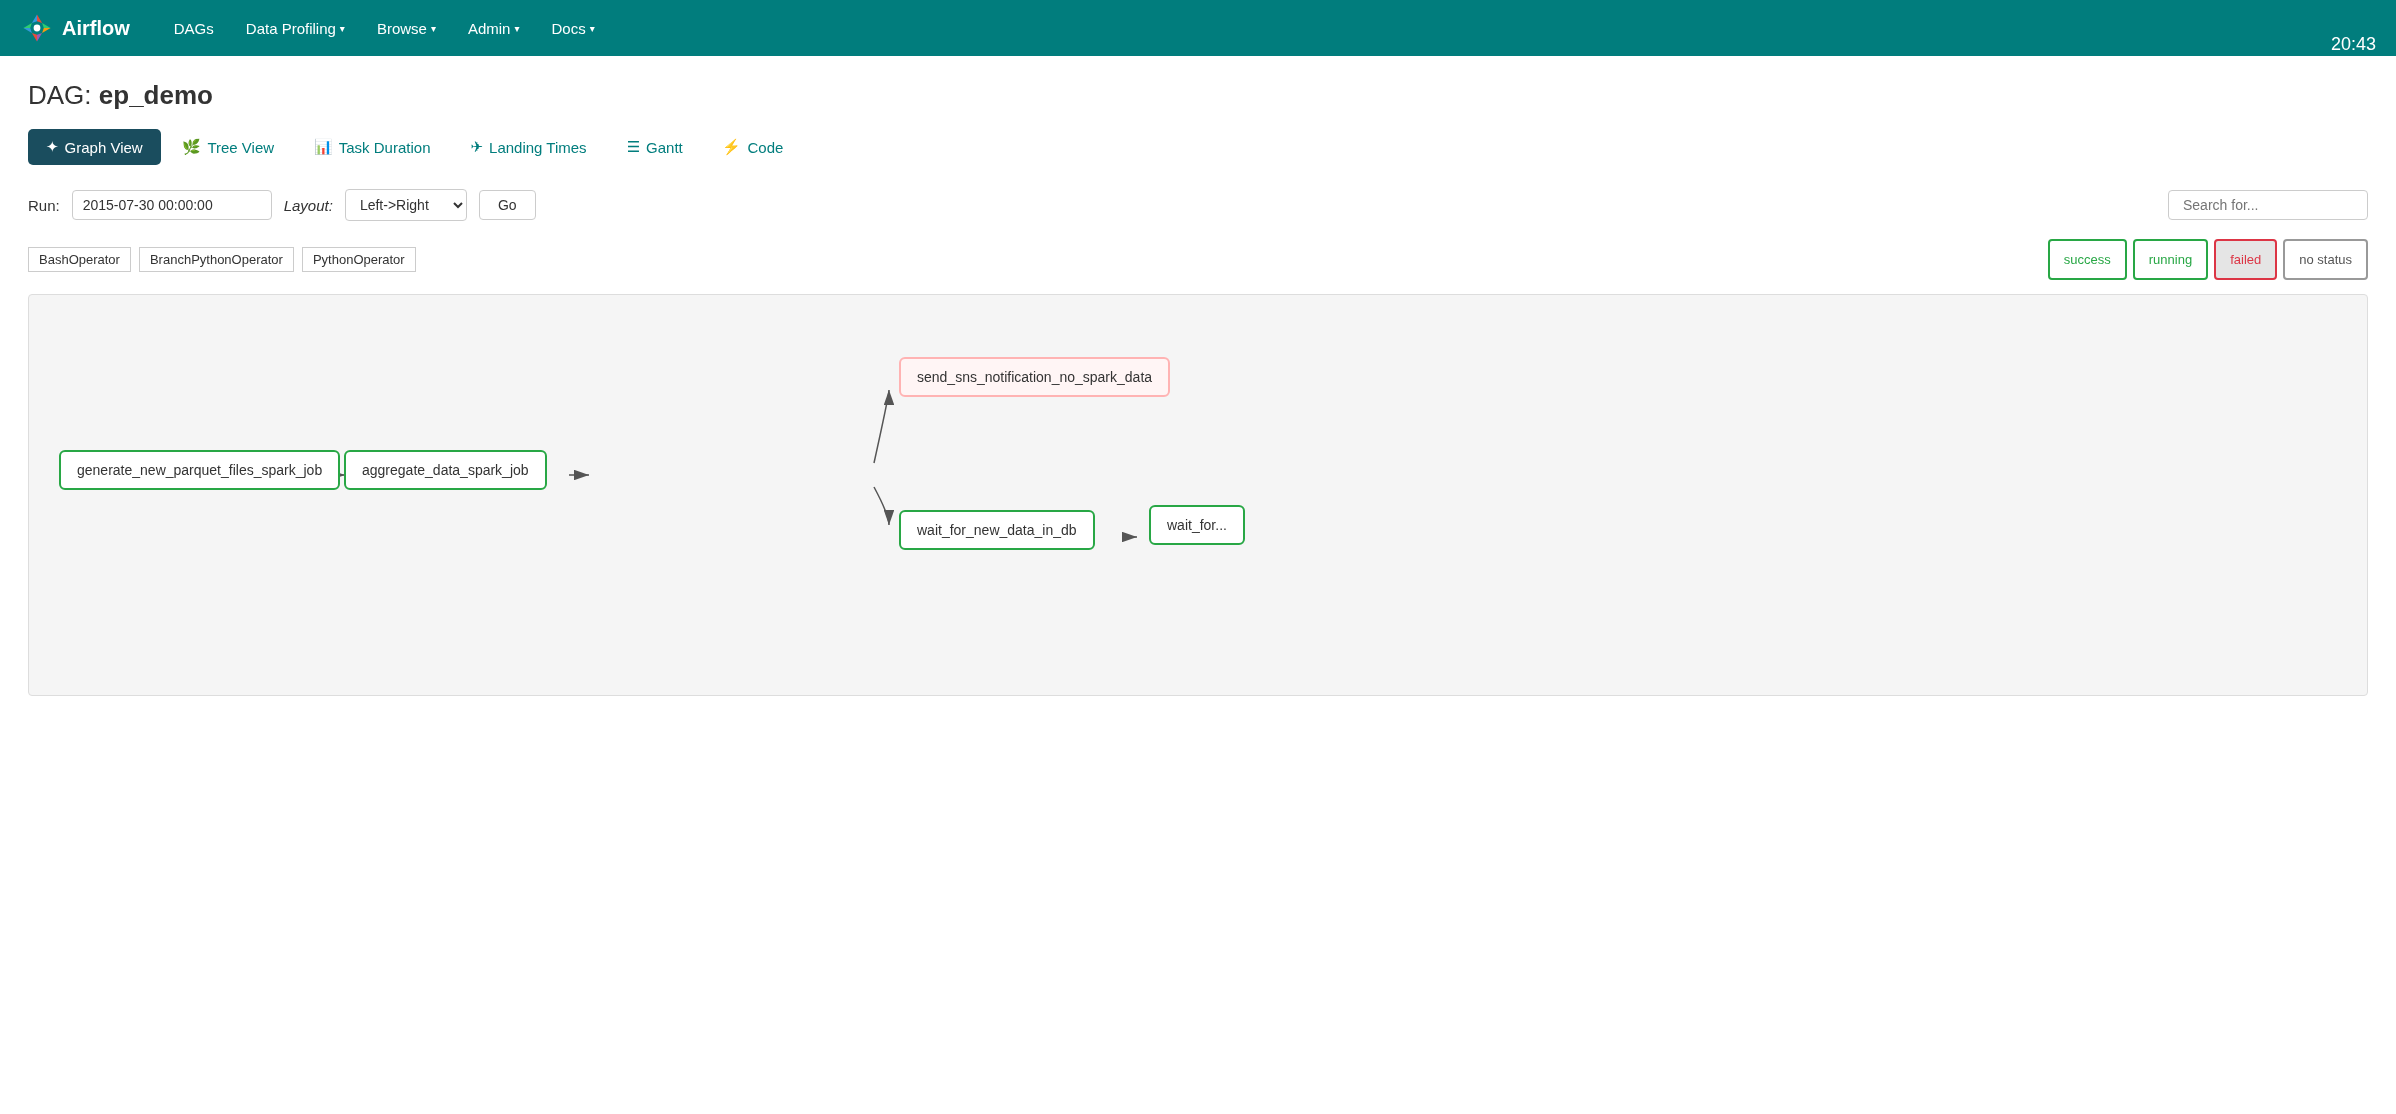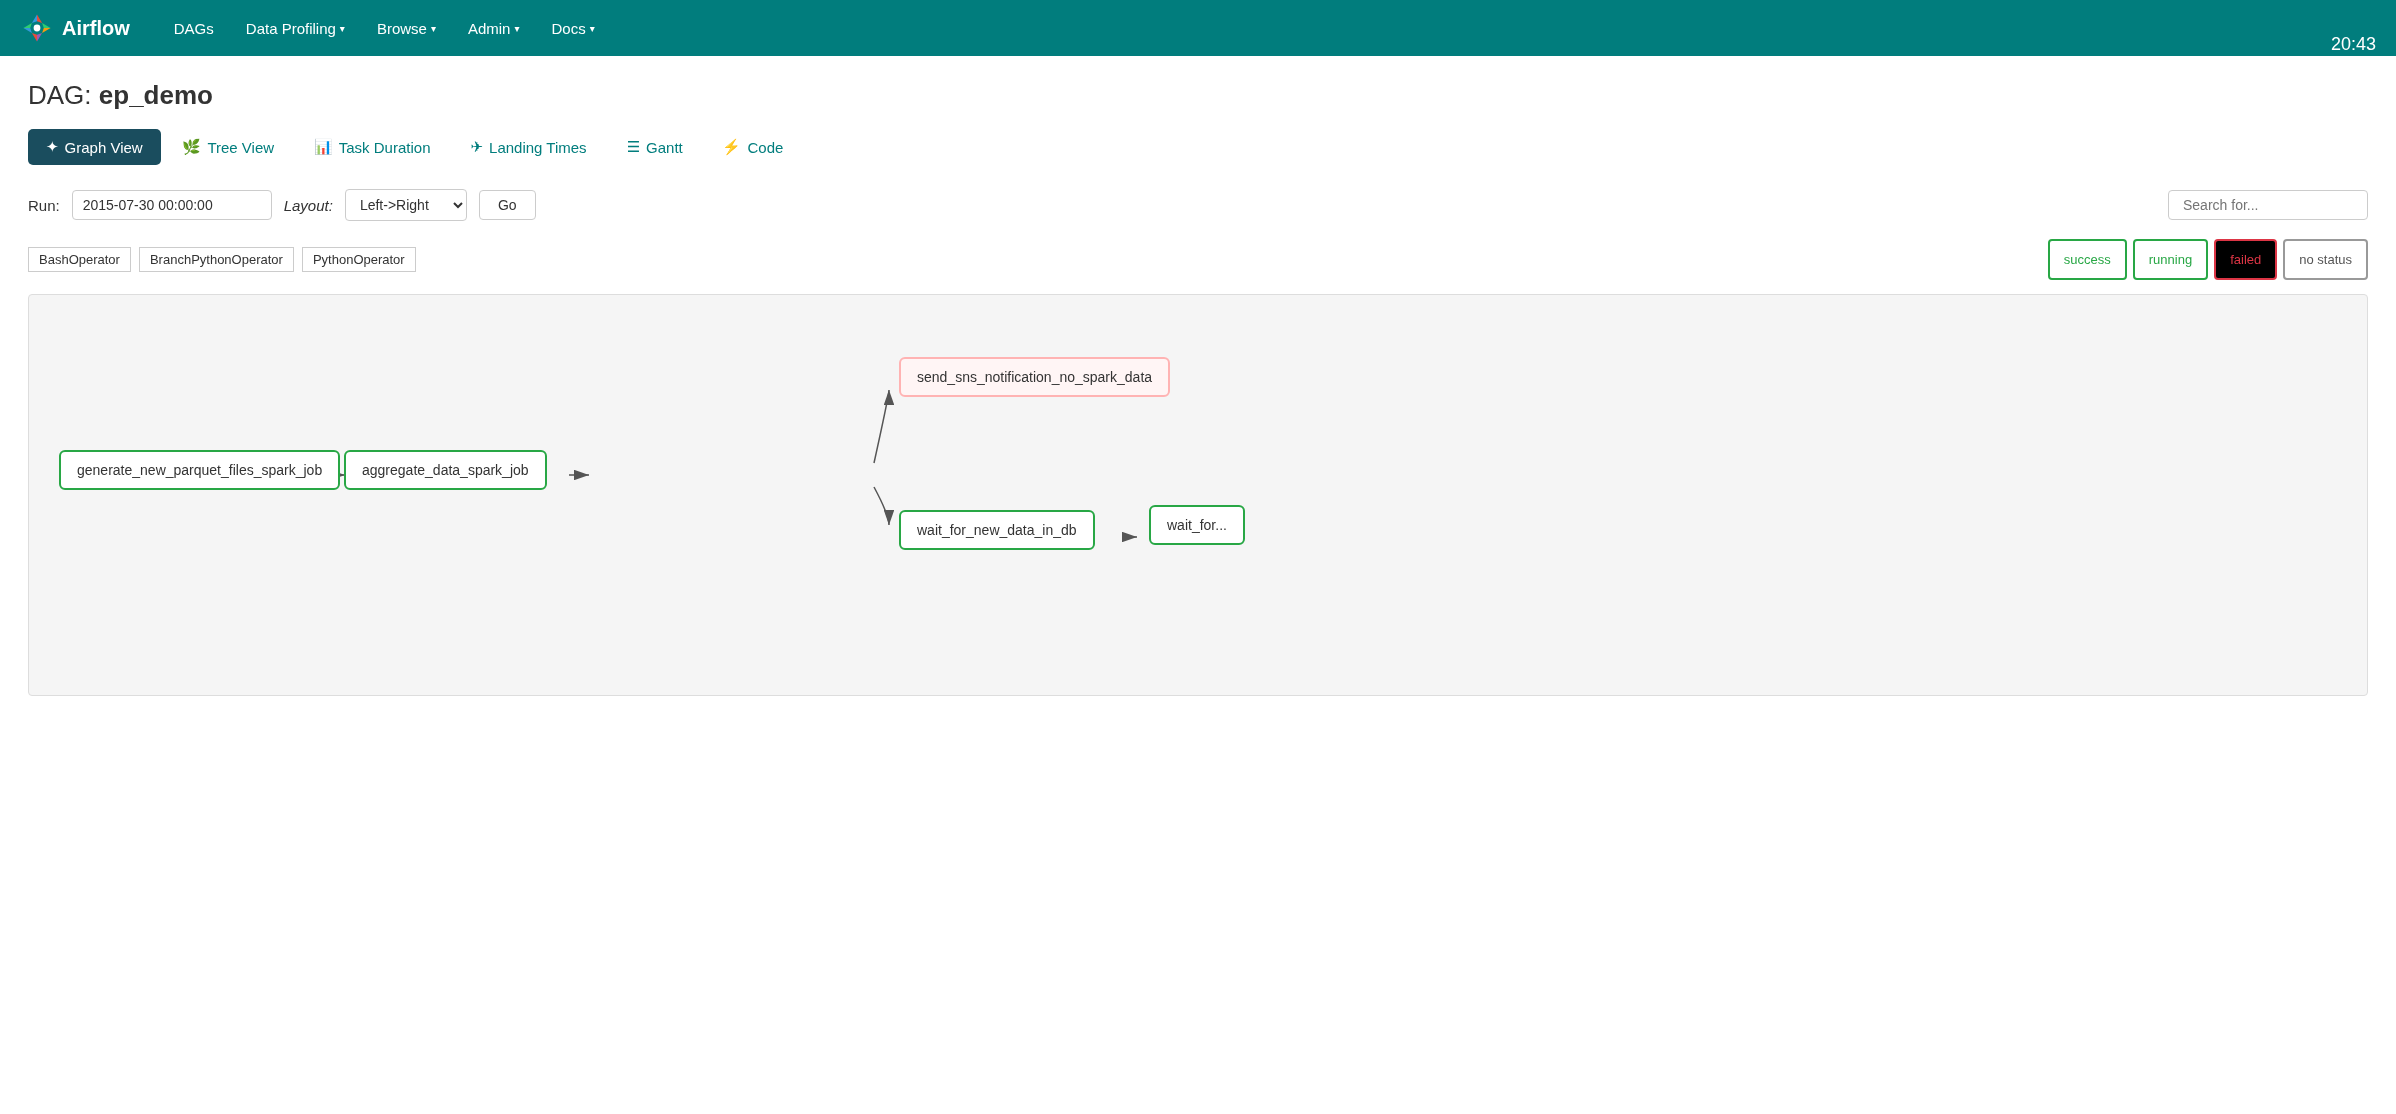--- a/index.html
+++ b/index.html
@@ -156,21 +156,21 @@
     .status-tag {
       border-radius: 4px;
       padding: 11px 14px;
       font-size: 13px;
       font-weight: 500;
       border: 2px solid;
       text-align: center;
     }
     .status-success { border-color: #28a745; color: #28a745; background: white; }
     .status-running { border-color: #28a745; color: #28a745; background: white; }
-    .status-failed { border-color: #dc3545; color: #dc3545; background: #000000; }
+    .status-failed { border-color: #dc3545; color: #dc3545; background: #e5e5e5; }
     .status-no-status { border-color: #999; color: #555; background: white; }
 
     
     .graph-canvas {
       background: #f5f5f5;
       border: 1px solid #ddd;
       border-radius: 4px;
       min-height: 400px;
       position: relative;
       overflow: hidden;

